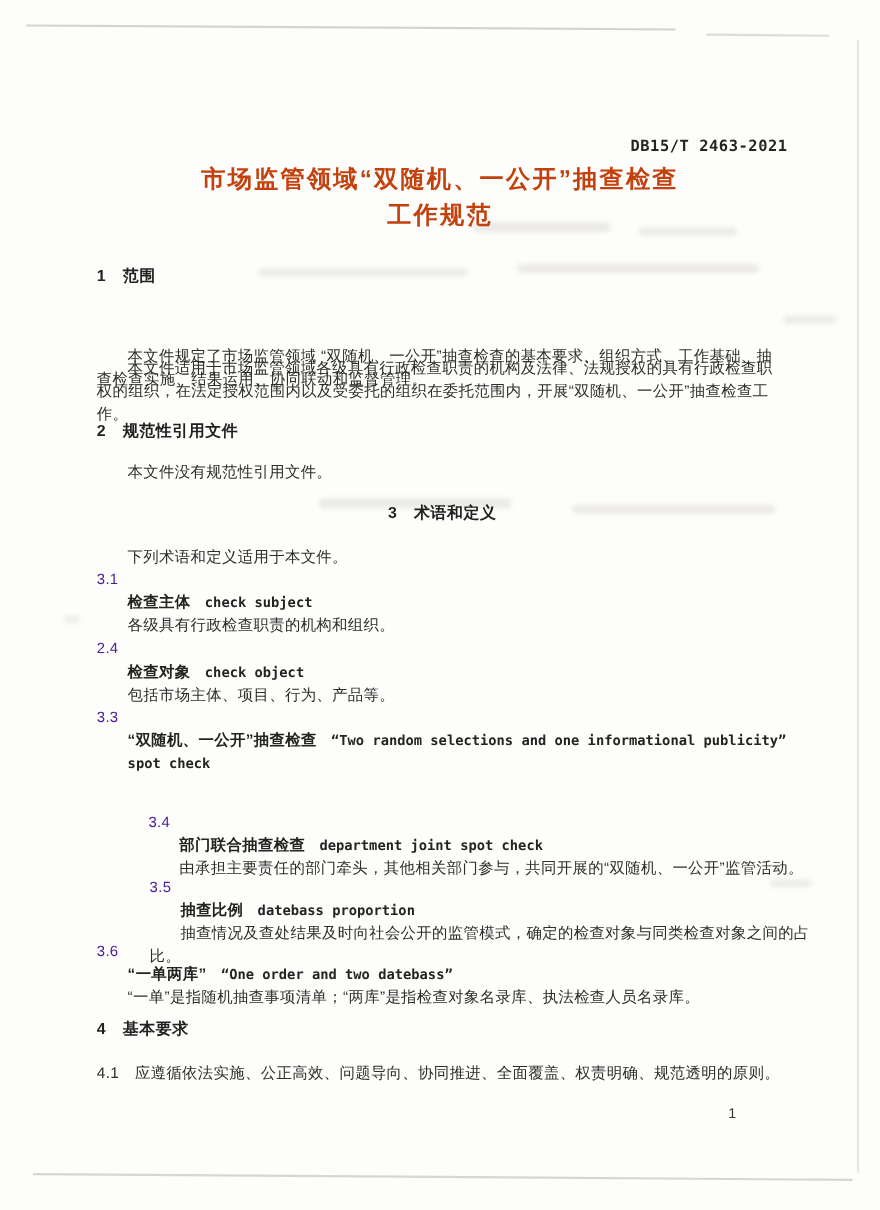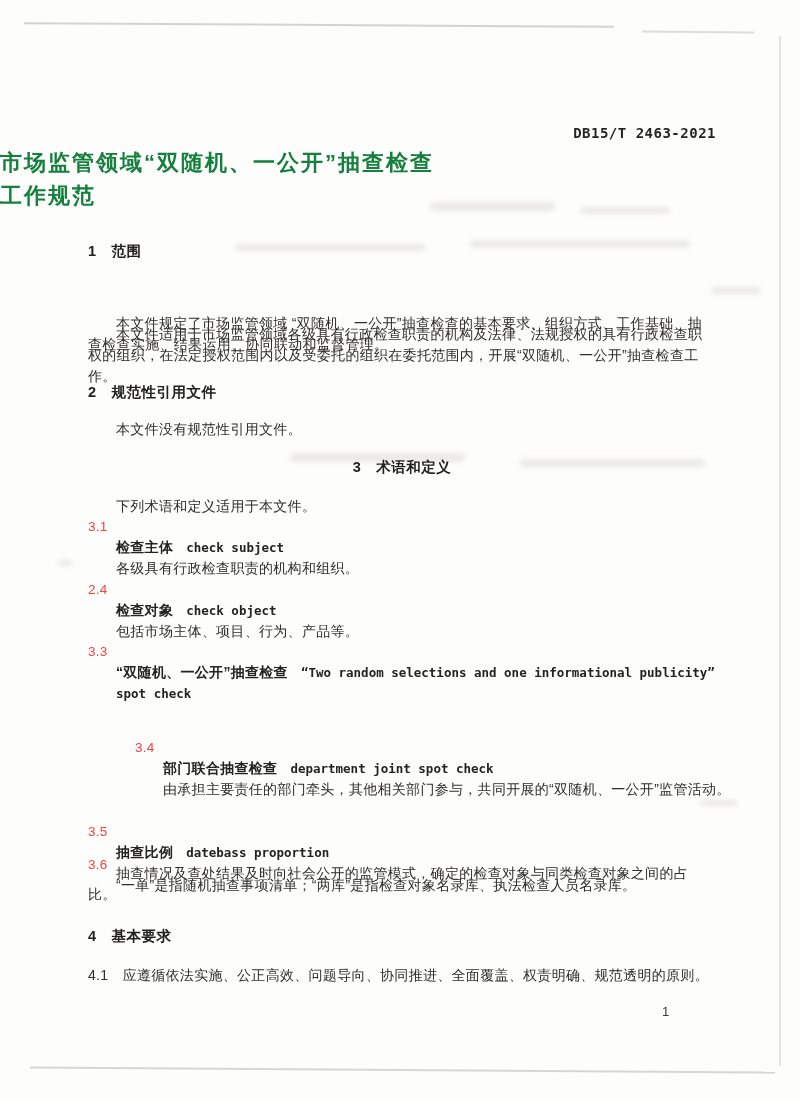--- a/index.html
+++ b/index.html
@@ -13,24 +13,24 @@
   .content{left:88px;width:628px;font-size:14px;line-height:21px;letter-spacing:.3px;}
   .heading{font-weight:bold;color:#222120;font-size:14.5px;letter-spacing:.5px;}
   .para{margin:0;text-indent:28px;}
   .para.noindent{text-indent:0;}
   .doc-code{
     font-family:"DejaVu Sans Mono", monospace;
     font-weight:bold;font-size:14px;letter-spacing:.5px;color:#262524;
     right:84px;text-align:right;
   }
   .title{
-    left:0;width:800px;text-align:left;
-    font-weight:bold;font-size:22px;letter-spacing:2px;color:#15803d;
+    left:0;width:800px;text-align:center;
+    font-weight:bold;font-size:22px;letter-spacing:2px;color:#c2410c;
   }
-  .term-num{line-height:21px;font-size:13.5px;color:#ef4444;}
+  .term-num{line-height:21px;font-size:13.5px;color:#4c1d95;}
   .term-line{line-height:21px;padding-left:28px;font-weight:bold;color:#242322;}
   .term-en{font-family:"DejaVu Sans Mono", monospace;font-weight:bold;font-size:12.5px;margin-left:13px;letter-spacing:0;}
   .page-num{font-size:13px;color:#3a3937;}
   
   .edge{background:#bdbdbb;}
   .edge-top{left:24px;top:24px;width:590px;height:1.5px;transform:rotate(.35deg);opacity:.65;}
   .edge-top2{left:642px;top:31px;width:112px;height:1.5px;transform:rotate(.5deg);opacity:.5;}
   .edge-right{left:779px;top:36px;width:1.5px;height:1030px;opacity:.4;}
   .edge-bottom{left:30px;top:1069px;width:745px;height:1.6px;transform:rotate(.4deg);opacity:.6;}
   .smudge{position:absolute;background:#aaa69f;filter:blur(2.5px);border-radius:4px;opacity:.22;}
@@ -92,29 +92,32 @@
 </div>
 
 <div class="abs content" style="top:737px;margin-left:47px;">
   <div class="term-num">3.4</div>
   <div class="term-line">
     <span>部门联合抽查检查</span><span class="term-en">department joint spot check</span>
   </div>
   <p class="para">由承担主要责任的部门牵头，其他相关部门参与，共同开展的“双随机、一公开”监管活动。</p>
 </div>
 
-<div class="abs content" style="top:821px;">
+<div class="abs content" style="top:796px;margin-left:48px;">
   <div class="term-num">3.5</div>
   <div class="term-line">
     <span>抽查比例</span><span class="term-en">datebass proportion</span>
   </div>
   <p class="para">抽查情况及查处结果及时向社会公开的监管模式，确定的检查对象与同类检查对象之间的占比。</p>
 </div>
 
 <div class="abs content" style="top:854px;">
   <div class="term-num">3.6</div>
+  <div class="term-line">
+    <span>“一单两库”</span><span class="term-en">“One order and two datebass”</span>
+  </div>
   <p class="para">“一单”是指随机抽查事项清单；“两库”是指检查对象名录库、执法检查人员名录库。</p>
 </div>
 
 <div class="abs content heading" style="top:926px;">4　基本要求</div>
 <p class="abs content para noindent" style="top:965px;">4.1　应遵循依法实施、公正高效、问题导向、协同推进、全面覆盖、权责明确、规范透明的原则。</p>
 
 <div class="abs page-num" style="left:662px;top:1004px;">1</div>
 
 </body></html>

